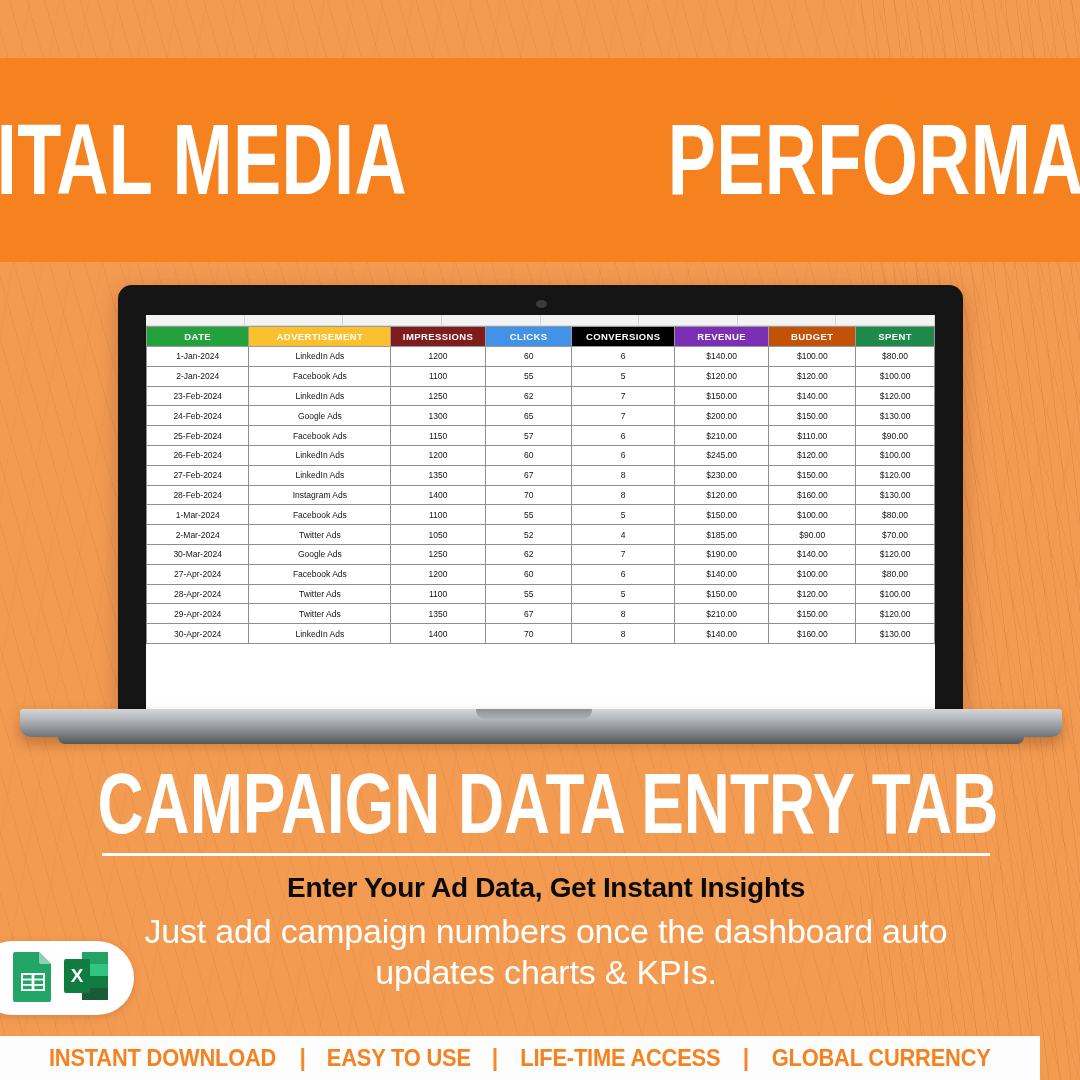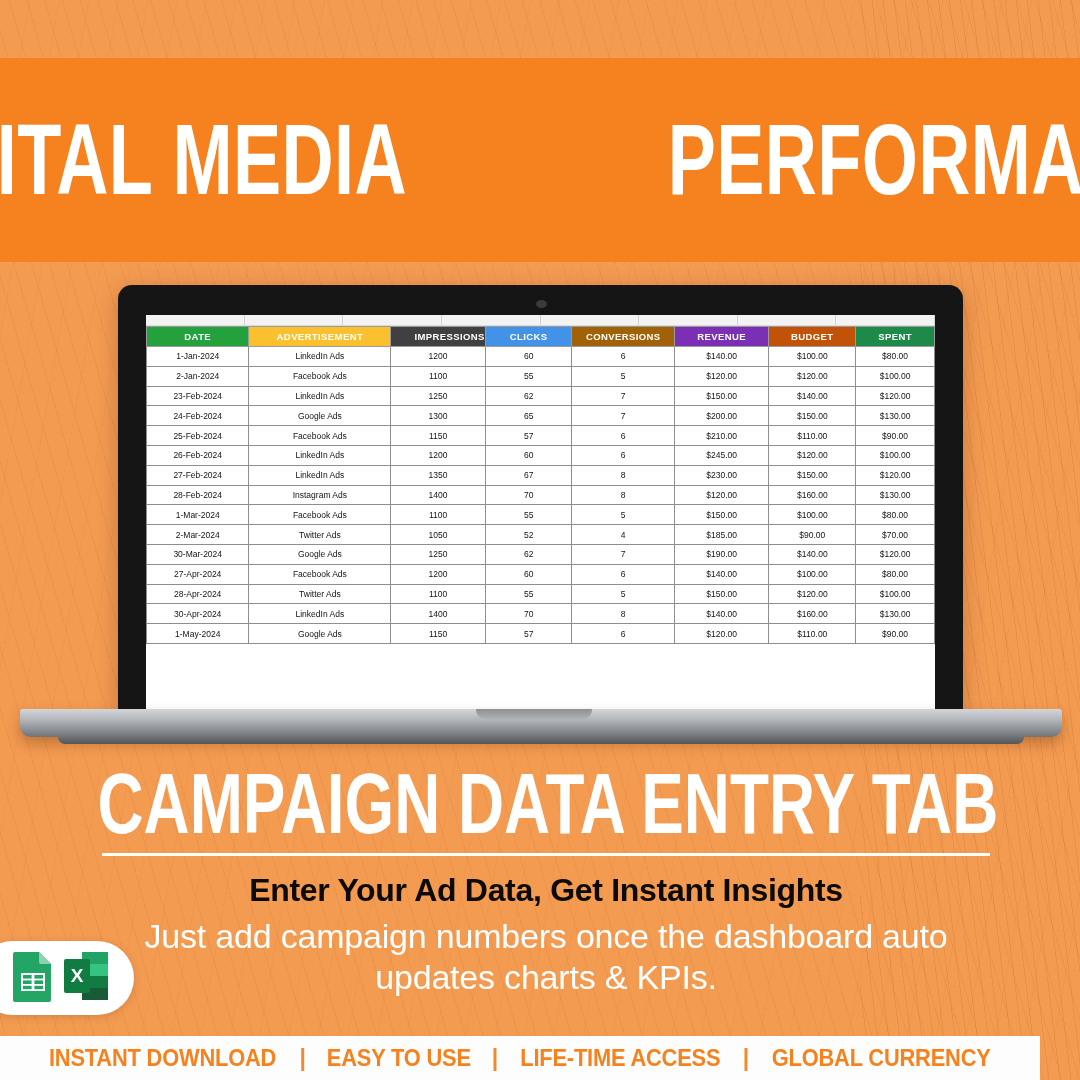--- a/index.html
+++ b/index.html
@@ -88,21 +88,21 @@
 
   
   #lower{ position:absolute; left:0; top:766px; width:1080px; z-index:4; text-align:center;padding-left:12px; }
   #headline{
     color:#fff; font-weight:bold; font-size:76px; line-height:1;
     transform:scaleX(.84) scaleY(1.12); transform-origin:center center;
     white-space:nowrap;
   }
   #headline-rule{ width:888px; height:3px; background:#fff; margin:11px auto 0; }
   #subhead{
-    margin-top:16px; color:#0b0b0b; font-weight:bold; font-size:32px;
+    margin-top:16px; color:#0b0b0b; font-weight:bold; font-size:28px;
     letter-spacing:-.3px;
   }
   #body-copy{
     margin-top:7px; color:#ffffff; font-size:34px; line-height:1.22;
     padding:0 64px; letter-spacing:-.2px;
   }
 
   
   #logo-pill{
     position:absolute; left:-24px; top:941px; width:158px; height:74px;
@@ -147,23 +147,23 @@
         <span></span>
         <span></span>
         <span></span>
         <span></span>
       </div>
       <table id="sheet">
         <thead>
             <tr id="sheet-head-row">
               <th style="background: rgb(34, 161, 60); width: 13%;">DATE</th>
               <th style="background: rgb(251, 192, 45); width: 18%;">ADVERTISEMENT</th>
-              <th style="background: #404040; width: 12%; text-align: right;">IMPRESSIONS</th>
+              <th style="background: #7f1d1d; width: 12%;">IMPRESSIONS</th>
               <th style="background: rgb(66, 146, 232); width: 11%;">CLICKS</th>
-              <th style="background: #a16207; width: 13%;">CONVERSIONS</th>
+              <th style="background: #000000; width: 13%;">CONVERSIONS</th>
               <th style="background: rgb(123, 47, 181); width: 12%;">REVENUE</th>
               <th style="background: rgb(194, 82, 8); width: 11%; text-align: center;">BUDGET</th>
               <th style="background: rgb(29, 138, 74); width: 10%; margin-left: 31px;">SPENT</th>
             </tr>
           </thead>
         <tbody id="sheet-body">
             <tr>
               <td>1-Jan-2024</td>
               <td>LinkedIn Ads</td>
               <td>1200</td>
@@ -287,38 +287,38 @@
               <td>28-Apr-2024</td>
               <td>Twitter Ads</td>
               <td>1100</td>
               <td>55</td>
               <td>5</td>
               <td>$150.00</td>
               <td>$120.00</td>
               <td>$100.00</td>
             </tr>
             <tr>
+              <td>29-Apr-2024</td>
+              <td>Twitter Ads</td>
+              <td>1350</td>
+              <td>67</td>
+              <td>8</td>
+              <td>$210.00</td>
+              <td>$150.00</td>
+              <td>$120.00</td>
+            </tr>
+            <tr>
               <td>30-Apr-2024</td>
               <td>LinkedIn Ads</td>
               <td>1400</td>
               <td>70</td>
               <td>8</td>
               <td>$140.00</td>
               <td>$160.00</td>
               <td>$130.00</td>
-            </tr>
-            <tr>
-              <td>1-May-2024</td>
-              <td>Google Ads</td>
-              <td>1150</td>
-              <td>57</td>
-              <td>6</td>
-              <td>$120.00</td>
-              <td>$110.00</td>
-              <td>$90.00</td>
             </tr>
           </tbody>
       </table>
     </div>
   </div>
   <div id="laptop-base"></div>
   <div id="laptop-notch"></div>
   <div id="laptop-foot"></div>
 </div>
 

